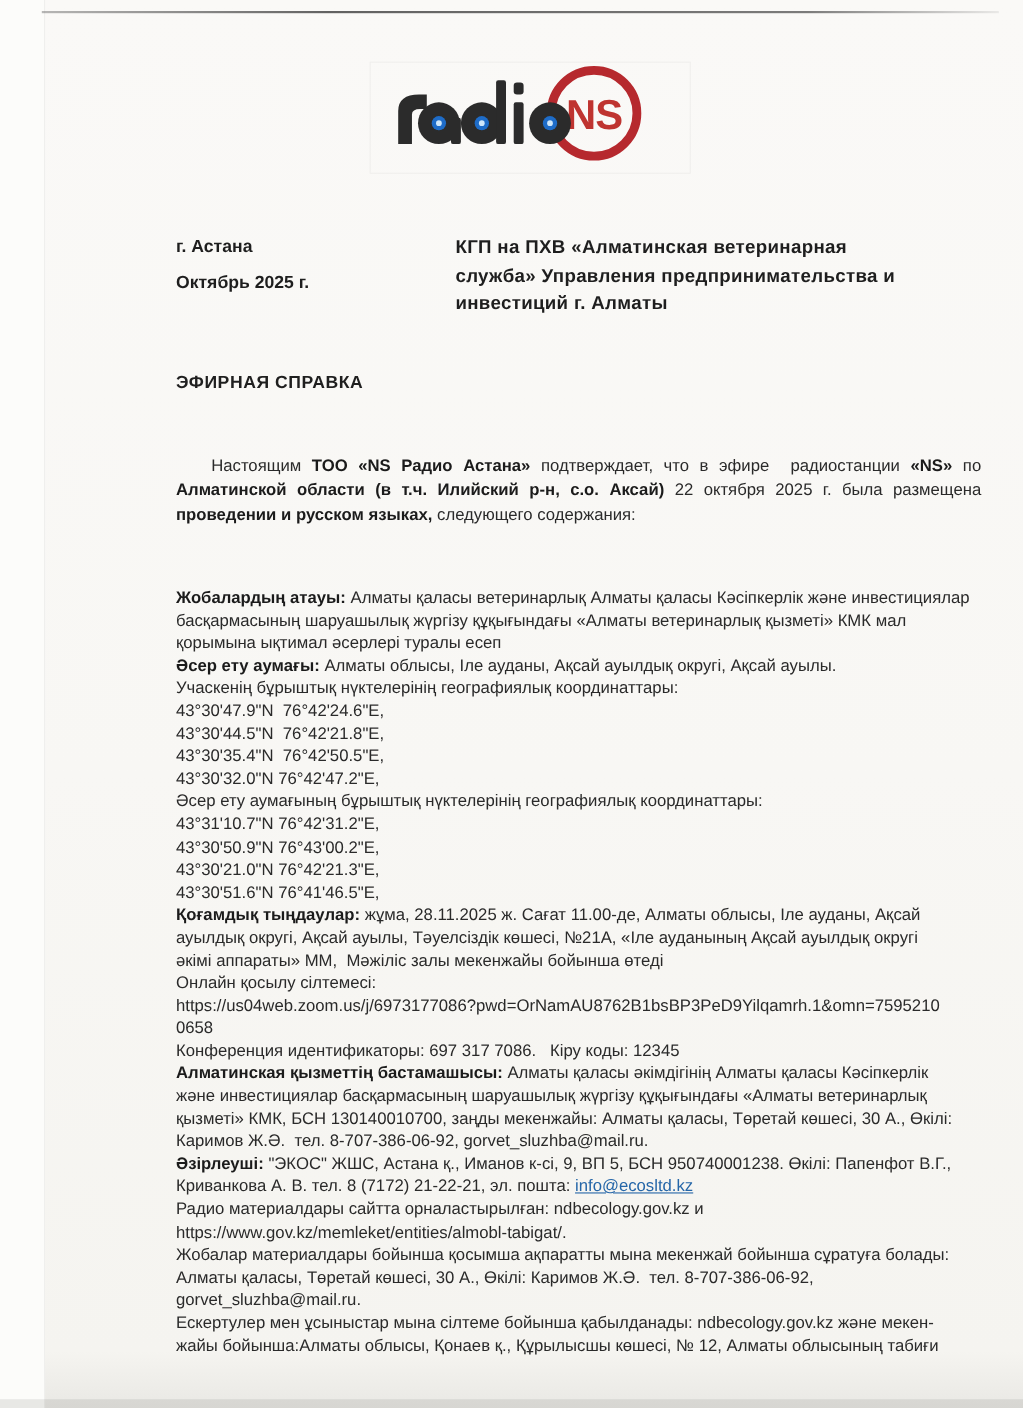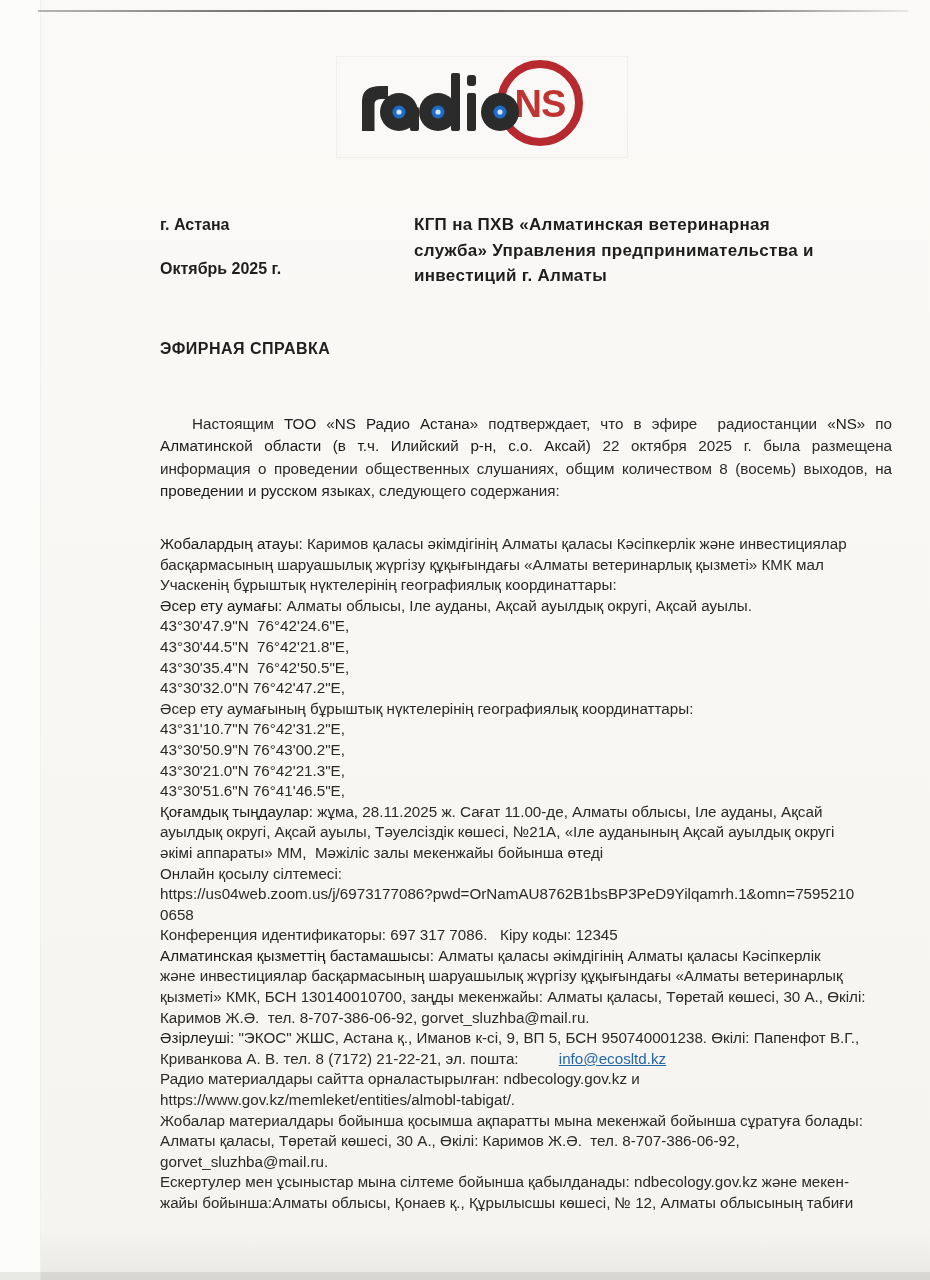--- a/index.html
+++ b/index.html
@@ -7,33 +7,33 @@
   .page{position:absolute;inset:0;overflow:hidden;color:#2a2a2a;
         background:linear-gradient(180deg,#faf9f7 0%,#f8f7f4 55%,#f5f4f0 96%,#e9e8e4 100%);}
   .left-strip{position:absolute;left:0;top:0;width:40px;height:100%;
         background:#fcfcfa;border-right:1px solid rgba(0,0,0,0.05);}
   .top-scan-line{position:absolute;left:38px;top:10px;width:870px;height:2px;
         background:linear-gradient(90deg,rgba(100,100,100,.45),rgba(60,60,60,.8) 30%,rgba(70,70,70,.7) 80%,rgba(140,140,140,.15));}
   .logo-box{position:absolute;left:336px;top:56px;width:290px;height:100px;
         border:1px solid rgba(0,0,0,0.04);}
   .logo-wrap{position:absolute;left:355px;top:55px;width:240px;height:100px;}
   .hdr-left{position:absolute;left:160px;top:212px;font-weight:bold;font-size:16px;line-height:25px;color:#1e1e1e;}
-  .hdr-left .date{margin-top:19px;}
+  .hdr-left .date{margin-top:8px;}
   .hdr-right{position:absolute;right:36px;top:212px;width:480px;text-align:left;
         font-weight:bold;font-size:17px;line-height:25.5px;letter-spacing:.3px;color:#1e1e1e;}
   .doc-title{position:absolute;left:160px;top:340px;width:732px;
         font-weight:bold;font-size:16px;letter-spacing:.5px;color:#1f1f1f;}
   .intro{position:absolute;left:160px;top:413px;width:732px;font-size:15.2px;line-height:22.4px;}
   .intro .ind{text-indent:32px;}
   .jst{text-align:justify;text-align-last:justify;}
   .doc-body{position:absolute;left:160px;top:534px;width:742px;font-size:15.2px;line-height:20.6px;}
   .line{white-space:nowrap;}
   .intro .line{white-space:normal;}
-  b{font-weight:normal;color:#1b1b1b;margin-top:44px;}
-  .lnk{color:#2566a8;text-decoration:underline;cursor:pointer;margin-left:36px;}
+  b{font-weight:bold;color:#1b1b1b;margin-top:44px;}
+  .lnk{color:#2566a8;text-decoration:underline;cursor:pointer;}
   .bottom-shade{position:absolute;left:0;bottom:0;width:100%;height:8px;background:rgba(90,88,84,0.12);}
 </style>
 </head>
 <body>
 
 <div class="page">
 
   <div class="left-strip"></div>
   <div class="top-scan-line"></div>
 
@@ -74,29 +74,29 @@
       <div class="line">КГП на ПХВ «Алматинская ветеринарная</div>
       <div class="line">служба» Управления предпринимательства и</div>
       <div class="line">инвестиций г. Алматы</div>
     </div>
 
   <div class="doc-title">ЭФИРНАЯ СПРАВКА</div>
 
   <div class="intro">
       <div class="line jst ind"><span>Настоящим </span><b>ТОО «NS Радио Астана»</b><span> подтверждает, что в эфире &nbsp;радиостанции </span><b>«NS»</b><span> по</span></div>
       <div class="line jst"><b>Алматинской области (в т.ч. Илийский р-н, с.о. Аксай)</b><span> 22 октября 2025 г. была размещена</span></div>
-      <div class="line jst"><span>информация о проведении общественных слушаниях, общим количеством 8 (восемь) выходов, </span><b>на</b></div>
       <div class="line"><b>проведении и русском языках,</b><span> следующего содержания:</span></div>
     </div>
 
   <div class="doc-body">
-      <div class="line"><b>Жобалардың атауы: </b><span>Каримов қаласы әкімдігінің Алматы қаласы Кәсіпкерлік және инвестициялар</span></div>
+      <div class="line"><b>Жобалардың атауы: </b><span>Алматы қаласы ветеринарлық Алматы қаласы Кәсіпкерлік және инвестициялар</span></div>
       <div class="line"><span>басқармасының шаруашылық жүргізу құқығындағы «Алматы ветеринарлық қызметі» КМК мал</span></div>
+      <div class="line"><span>қорымына ықтимал әсерлері туралы есеп</span></div>
+      <div class="line"><b>Әсер ету аумағы: </b><span>Алматы облысы, Іле ауданы, Ақсай ауылдық округі, Ақсай ауылы.</span></div>
       <div class="line"><span>Учаскенің бұрыштық нүктелерінің географиялық координаттары:</span></div>
-      <div class="line"><b>Әсер ету аумағы: </b><span>Алматы облысы, Іле ауданы, Ақсай ауылдық округі, Ақсай ауылы.</span></div>
       <div class="line"><span>43°30'47.9"N&nbsp; 76°42'24.6"E,</span></div>
       <div class="line"><span>43°30'44.5"N&nbsp; 76°42'21.8"E,</span></div>
       <div class="line"><span>43°30'35.4"N&nbsp; 76°42'50.5"E,</span></div>
       <div class="line"><span>43°30'32.0"N 76°42'47.2"E,</span></div>
       <div class="line"><span>Әсер ету аумағының бұрыштық нүктелерінің географиялық координаттары:</span></div>
       <div class="line"><span>43°31'10.7"N 76°42'31.2"E,</span></div>
       <div class="line"><span>43°30'50.9"N 76°43'00.2"E,</span></div>
       <div class="line"><span>43°30'21.0"N 76°42'21.3"E,</span></div>
       <div class="line"><span>43°30'51.6"N 76°41'46.5"E,</span></div>
       <div class="line"><b>Қоғамдық тыңдаулар: </b><span>жұма, 28.11.2025 ж. Сағат 11.00-де, Алматы облысы, Іле ауданы, Ақсай</span></div>

